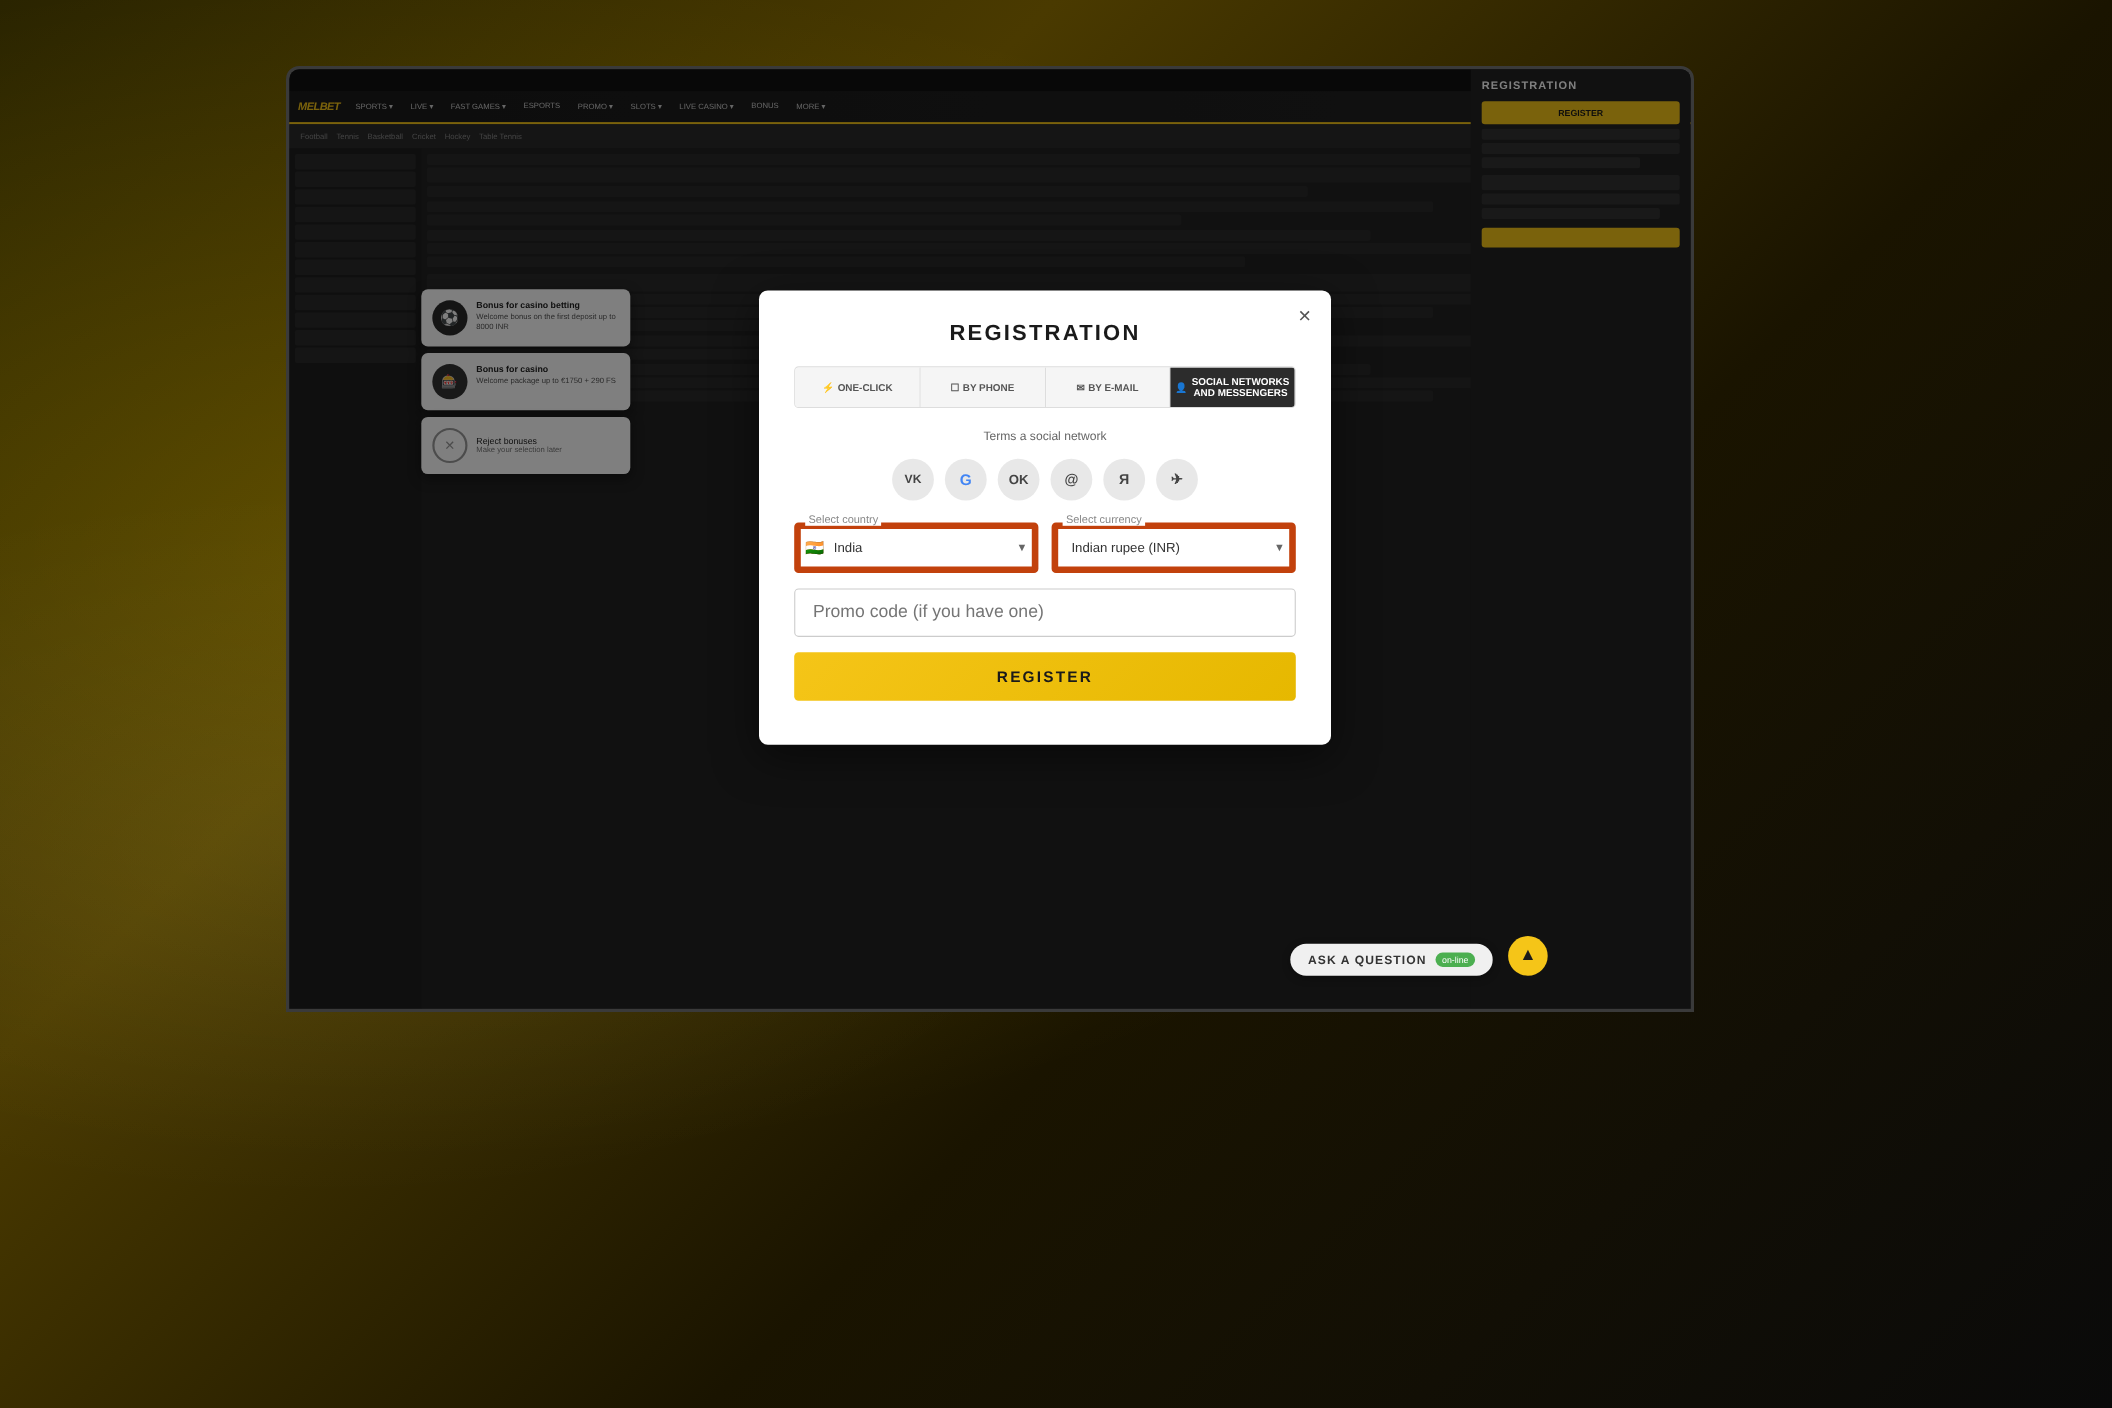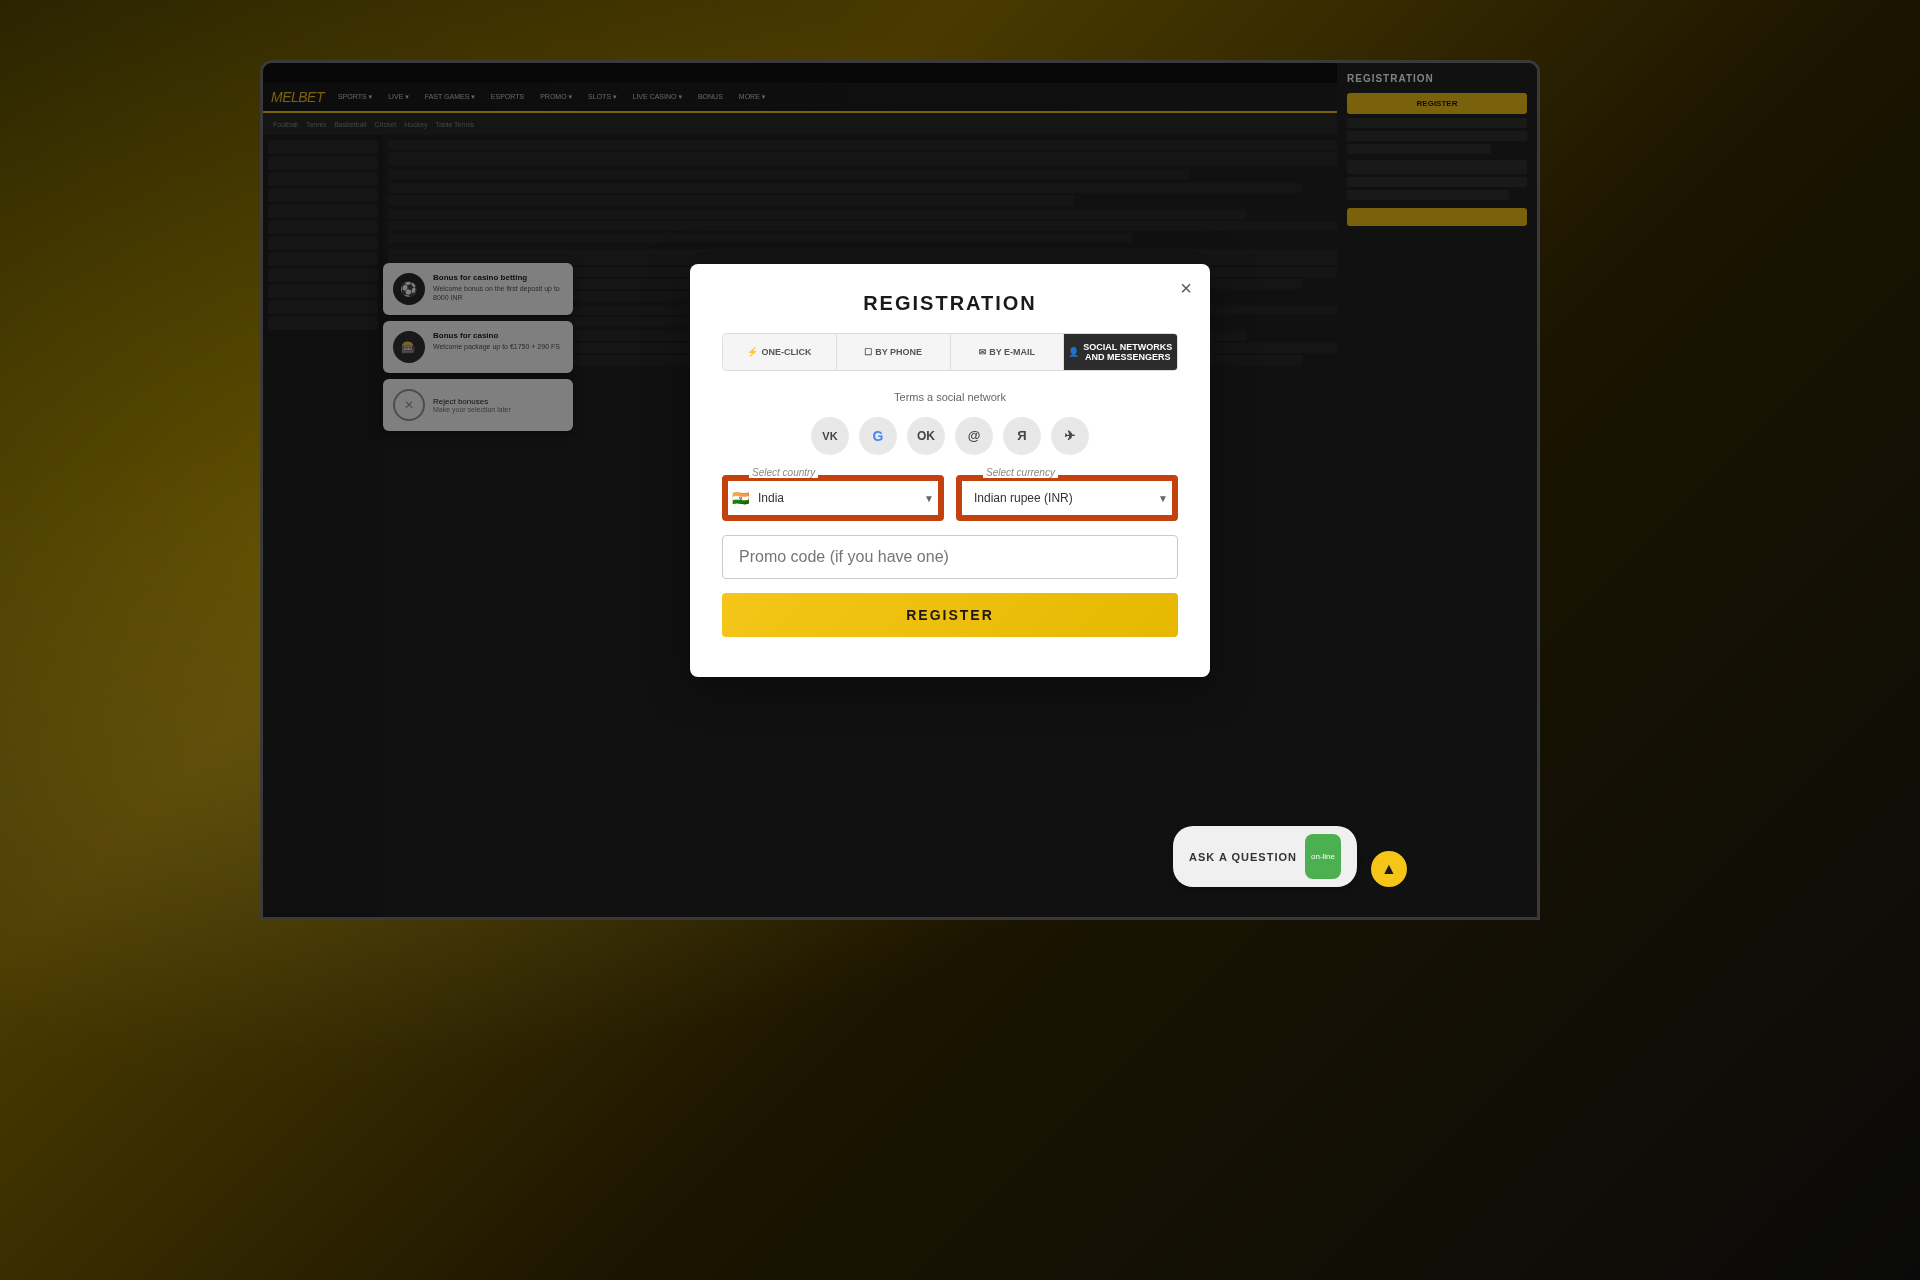--- a/index.html
+++ b/index.html
@@ -300,27 +300,26 @@
     }
 
     .form-group {
       flex: 1;
       position: relative;
     }
 
     .form-group label {
       position: absolute;
       top: -8px;
-      left: 27px;
+      left: 10px;
       background: white;
       font-size: 10px;
       color: #888;
       padding: 0 3px;
       z-index: 1;
-      font-style: italic;
     }
 
     .form-group select,
     .form-group input {
       width: 100%;
       padding: 10px 12px;
       border: 6px solid #c2410c;
       border-radius: 4px;
       font-size: 12px;
       color: #333;
@@ -408,21 +407,21 @@
       font-weight: 600;
       color: #333;
       letter-spacing: 1px;
       text-transform: uppercase;
     }
 
     .online-badge {
       background: #4caf50;
       color: white;
       font-size: 8px;
-      padding: 18px 6px;
+      padding: 2px 6px;
       border-radius: 8px;
     }
 
     .scroll-up-btn {
       position: absolute;
       bottom: 30px;
       right: 130px;
       width: 36px;
       height: 36px;
       background: #f5c518;
@@ -471,22 +470,22 @@
     .melbet-header-bar {
       background: linear-gradient(90deg, #1a1a1a 0%, #222 100%);
       height: 30px;
       display: flex;
       align-items: center;
       padding: 0 8px;
       border-bottom: 2px solid #f5c518;
     }
 
     .melbet-logo {
-      font-size: 14px;
-      font-weight: 400;
+      font-size: 10px;
+      font-weight: 700;
       color: #f5c518;
       letter-spacing: -0.5px;
       font-style: italic;
     }
 
     .header-top-bar {
       background: #111;
       height: 20px;
       display: flex;
       align-items: center;

